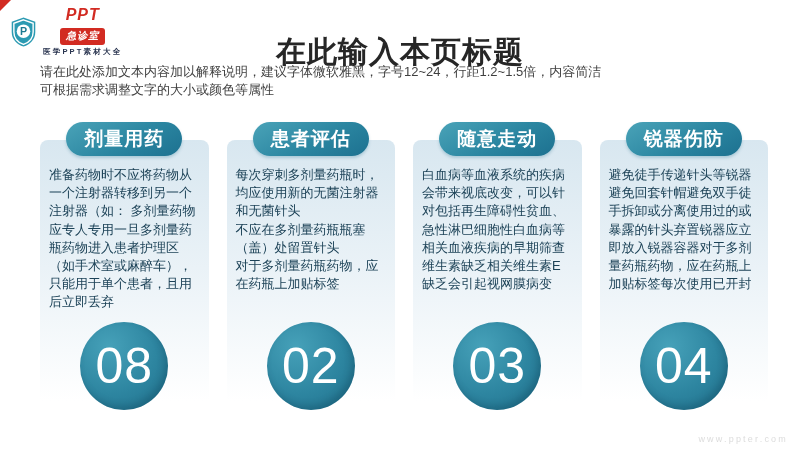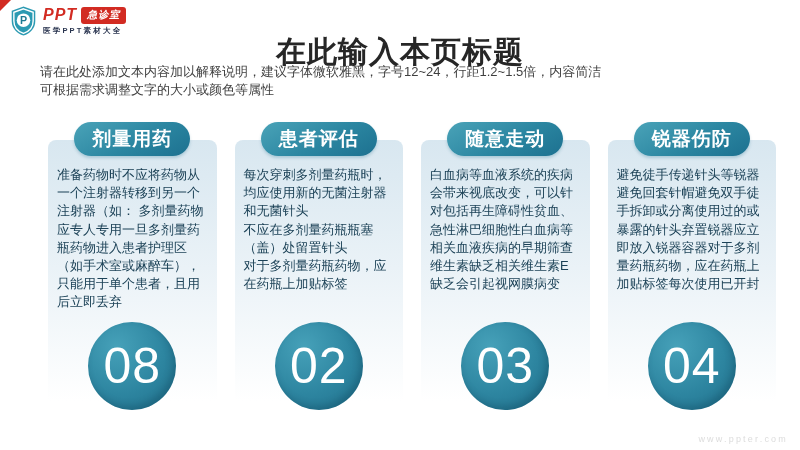--- a/index.html
+++ b/index.html
@@ -7,34 +7,34 @@
               font-family:"Liberation Sans","DejaVu Sans",sans-serif; background:#ffffff; }
   .slide { position:relative; width:800px; height:450px; background:#ffffff; overflow:hidden; }
 
   
   .corner-triangle { position:absolute; left:0; top:0; width:0; height:0;
     border-top:11px solid #d22b22; border-right:11px solid transparent; }
 
   
   .logo { position:absolute; left:10px; top:6px; display:flex; align-items:center; gap:6px; }
   .logo-text { display:flex; flex-direction:column; gap:2px; }
-  .logo-top { display:flex; align-items:center; gap:4px; }
+  .logo-top { display:flex; align-items:center; gap:4px;flex-direction:column; }
   .logo-brand { color:#d22b22; font-weight:bold; font-style:italic; font-size:16px; letter-spacing:1px; }
   .logo-badge { background:#d22b22; color:#ffffff; font-weight:bold; font-style:italic;
     font-size:10px; padding:1px 6px 2px 6px; border-radius:3px; letter-spacing:1px; }
   .logo-tagline { color:#2a3550; font-size:7.5px; font-weight:bold; letter-spacing:2.2px; }
 
   
   .page-title { position:absolute; top:32px; left:0; width:800px; text-align:center;
     font-size:30px; font-weight:bold; color:#262626; letter-spacing:1px; }
   .page-subtitle { position:absolute; top:63px; left:40px; width:720px; text-align:left;
     font-size:13px; color:#3f3f3f; line-height:1.35; }
 
   
-  .columns { position:absolute; top:122px; left:48px; width:728px; display:flex; gap:18px; }
+  .columns { position:absolute; top:122px; left:40px; width:728px; display:flex; gap:18px; }
   .col { flex:1; display:flex; flex-direction:column; align-items:center; }
   .pill { position:relative; z-index:2; height:34px; min-width:112px; padding:0 18px;
     display:flex; align-items:center; justify-content:center;
     border-radius:17px; background:linear-gradient(150deg,#4aa3b8 0%,#2b86a1 55%,#1d7190 100%);
     color:#ffffff; font-size:19px; font-weight:bold; letter-spacing:1px;
     box-shadow:0 2px 3px rgba(30,110,140,0.25); }
   .card { position:relative; z-index:1; margin-top:-16px; width:100%; height:284px;
     border-radius:8px; background:linear-gradient(to bottom,#d8e7f0 0%,#eaf2f7 45%,#ffffff 92%);
     display:flex; flex-direction:column; align-items:center; padding:26px 9px 8px 9px; }
   .card p { width:100%; font-size:13px; line-height:1.4; color:#1c4257; text-align:left; }

